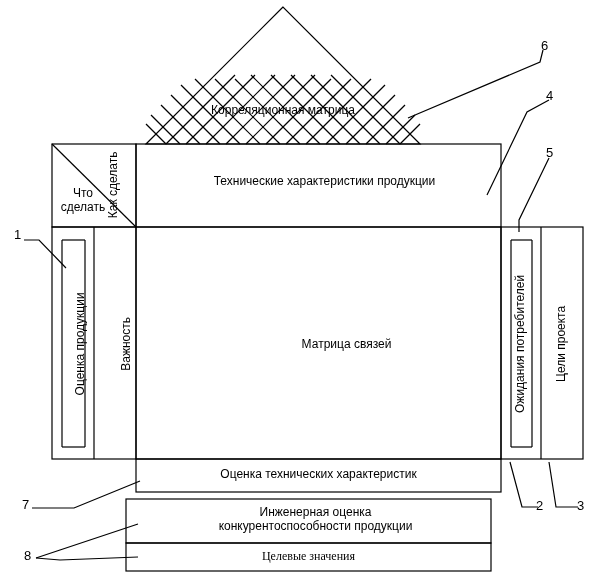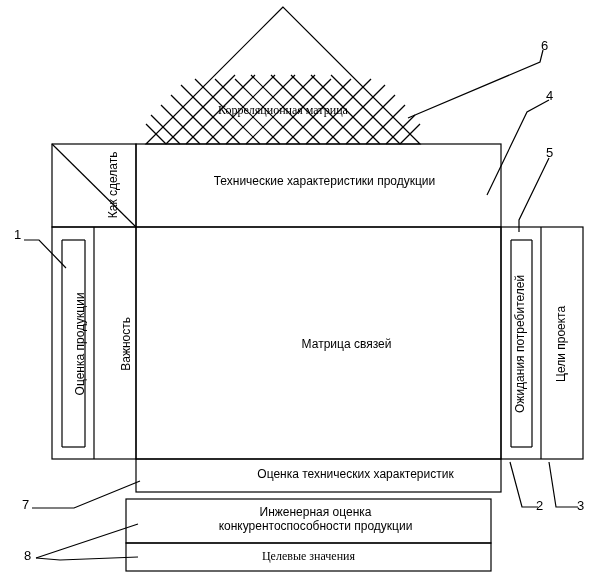--- a/index.html
+++ b/index.html
@@ -109,38 +109,40 @@
 
       <polyline points="578,507 556,507 549,462"></polyline>
 
       <polyline points="32,508 74,508 140,481"></polyline>
 
       <polyline points="36,558 60,550 138,524"></polyline>
       <polyline points="36,558 60,560 138,557"></polyline>
     </g>
   </svg>
 
-  <div class="lbl" style="left:216px;top:104px;width:200px;text-align:center;left:183px;font-family:Liberation Serif, serif;">Корреляционная матрица</div>
+  <div class="lbl" style="left:216px;top:104px;width:200px;text-align:center;left:183px;">Корреляционная матрица</div>
 
   <div class="lbl" style="left:136px;top:175px;width:377px;">Технические характеристики продукции</div>
 
+  <div class="lbl multi" style="left:55px;top:187px;width:56px;font-size:12px;">Что
+сделать</div>
 
   <div class="lbl vert" style="left:78px;top:178px;width:72px;font-size:12px;transform:rotate(-90deg) translate(0,0);">Как сделать</div>
 
   <div class="lbl vert" style="left:21px;top:337px;width:120px;">Оценка продукции</div>
 
   <div class="lbl vert" style="left:72px;top:337px;width:110px;">Важность</div>
 
   <div class="lbl" style="left:136px;top:338px;width:365px;margin-left:28px;">Матрица связей</div>
 
   <div class="lbl vert" style="left:451px;top:337px;width:140px;">Ожидания потребителей</div>
 
   <div class="lbl vert" style="left:507px;top:337px;width:110px;">Цели проекта</div>
 
-  <div class="lbl" style="left:136px;top:468px;width:365px;padding-left:37px;">Оценка технических характеристик</div>
+  <div class="lbl" style="left:136px;top:468px;width:365px;">Оценка технических характеристик</div>
 
   <div class="lbl multi" style="left:133px;top:506px;width:365px;">Инженерная оценка
 конкурентоспособности продукции</div>
 
   <div class="lbl" style="left:126px;top:550px;width:365px;font-family:Liberation Serif, serif;">Целевые значения</div>
 
   <div class="num" style="left:14px;top:227px;">1</div>
   <div class="num" style="left:536px;top:498px;">2</div>
   <div class="num" style="left:577px;top:498px;">3</div>
   <div class="num" style="left:546px;top:88px;">4</div>

